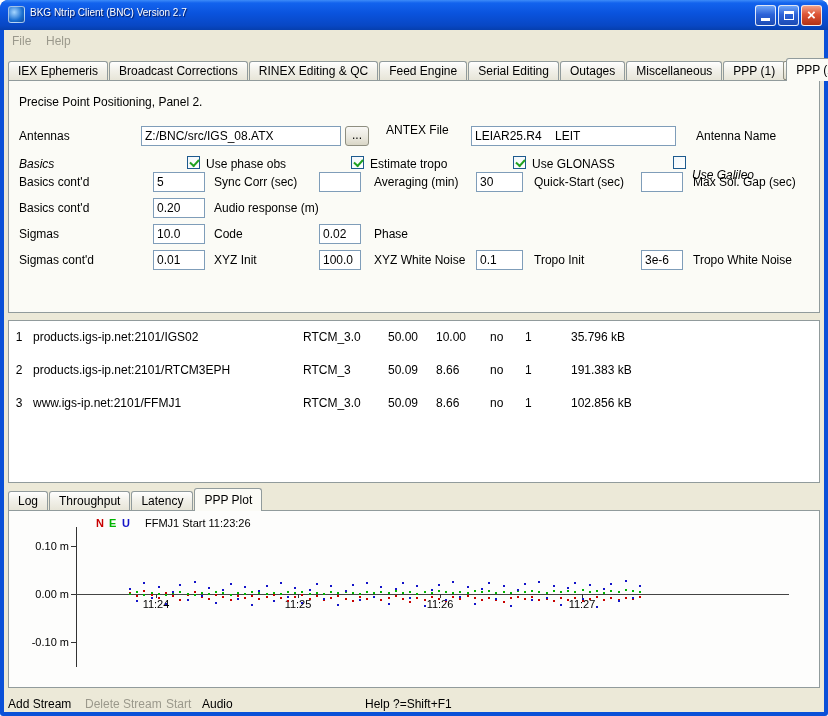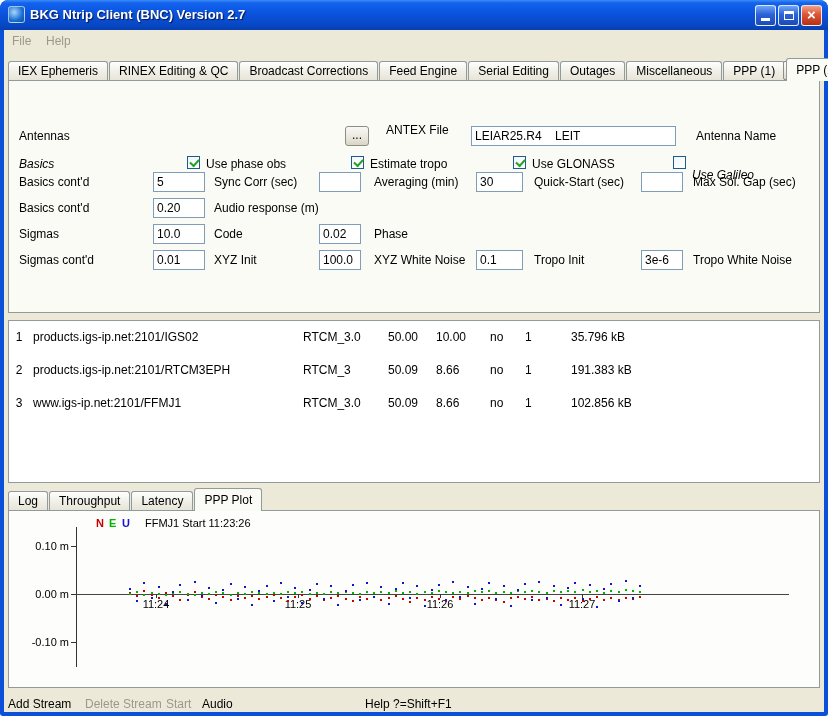--- a/index.html
+++ b/index.html
@@ -5,22 +5,22 @@
   * { box-sizing: border-box; }
   body { margin:0; background:#ffffff; font-family:"Liberation Sans", sans-serif; }
 
   .window { position:relative; width:828px; height:716px; background:#0a50d8;
             border-radius:8px 8px 3px 3px; overflow:hidden; font-size:12px; }
 
   
   .titlebar { position:absolute; left:0; top:0; width:828px; height:30px;
     border-radius:8px 8px 0 0;
     background:linear-gradient(to bottom,#3d8bf8 0%,#1263ee 10%,#0a53dd 45%,#0847c4 85%,#063fae 100%); }
-  .title-text { position:absolute; left:30px; top:7px; color:#fff; font-weight:bold;
-    font-size:13px; text-shadow:1px 1px 1px rgba(0,0,40,.75); }
+  .title-text { position:absolute; left:30px; top:7px; color:#fff; font-weight:normal;
+    font-size:10px; text-shadow:1px 1px 1px rgba(0,0,40,.75); }
   .app-icon { position:absolute; left:8px; top:6px; width:17px; height:17px; border-radius:3px;
     background:radial-gradient(circle at 35% 35%, #a5d6ff, #1b6fd0 60%, #0b4aa0);
     border:1px solid rgba(255,255,255,.6); }
   .win-btn { position:absolute; top:5px; width:21px; height:21px; border-radius:3px;
     border:1px solid rgba(255,255,255,.85); color:#fff; text-align:center; cursor:default; }
   .btn-min, .btn-max { background:linear-gradient(#6ea5f8,#2c62d8 45%,#1c4bb4); }
   .btn-min { right:52px; } .btn-max { right:29px; }
   .btn-close { right:6px; background:linear-gradient(#f0a088,#dd5435 45%,#b23217);
     font-size:15px; line-height:18px; font-weight:bold; }
   .glyph-min { position:absolute; left:5px; bottom:4px; width:9px; height:3px; background:#fff; }
@@ -104,37 +104,39 @@
       <span>×</span></div>
   </div>
 
   <div class="client">
 
     <div class="menu-item" style="left:8px;">File</div>
     <div class="menu-item" style="left:42px;">Help</div>
 
     <div class="tabrow" style="left:4px;top:28px;width:772px;height:22px;">
       <div class="tab">IEX Ephemeris</div>
+      <div class="tab">Broadcast Corrections</div>
       <div class="tab">RINEX Editing &amp; QC</div>
-      <div class="tab">Broadcast Corrections</div>
       <div class="tab">Feed Engine</div>
       <div class="tab">Serial Editing</div>
       <div class="tab">Outages</div>
       <div class="tab">Miscellaneous</div>
       <div class="tab">PPP (1)</div>
       <div class="tab sel">PPP (2)</div>
     </div>
     <div class="tab-arrow" style="left:779px;top:31px;">
       <span>◄</span></div>
     <div class="tab-arrow" style="left:797px;top:31px;">
       <span>►</span></div>
 
     <div class="panel" style="left:4px;top:50px;width:812px;height:233px;">
+      <div class="rowlabel" style="left:10px;top:14px;">Precise Point Positioning, Panel 2.</div>
 
       <div class="rowlabel" style="left:10px;top:48px;">Antennas</div>
+      <input class="field" style="left: 132px; top: 45px; width: 200px;" value="Z:/BNC/src/IGS_08.ATX">
       <div class="btn-sm" style="left:336px;top:45px;width:24px;">...</div>
       <div class="flabel" style="left:377px;top:42px;">ANTEX File</div>
       <input class="field" style="left: 462px; top: 45px; width: 205px;" value="LEIAR25.R4    LEIT">
       <div class="flabel" style="left:687px;top:48px;">Antenna Name</div>
 
       <div class="rowlabel" style="left:10px;top:76px;font-style:italic;">Basics</div>
       <span class="cb checked" style="left:178px;top:75px;"></span>
       <div class="flabel" style="left:197px;top:76px;">Use phase obs</div>
       <span class="cb checked" style="left:342px;top:75px;"></span>
       <div class="flabel" style="left:361px;top:76px;">Estimate tropo</div>

